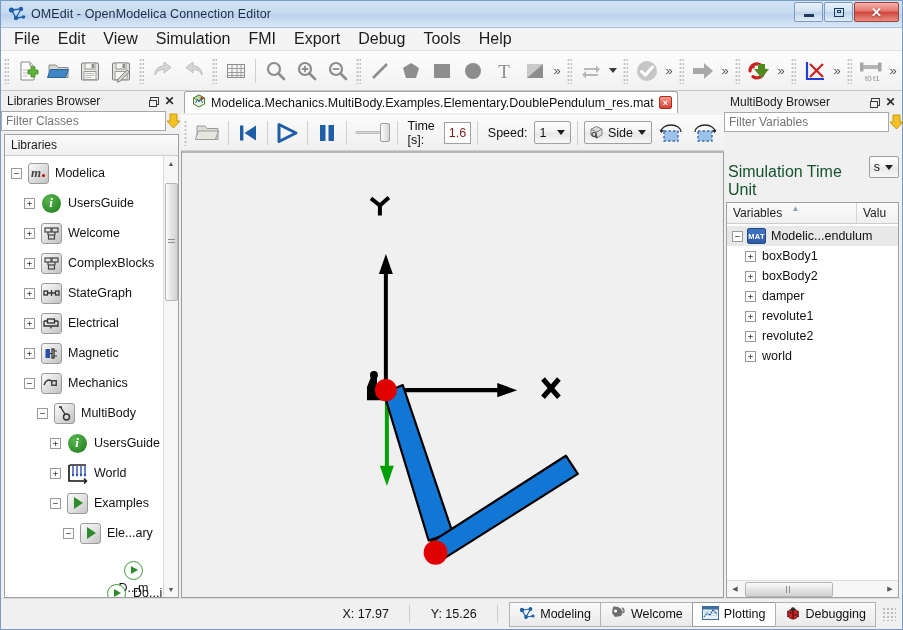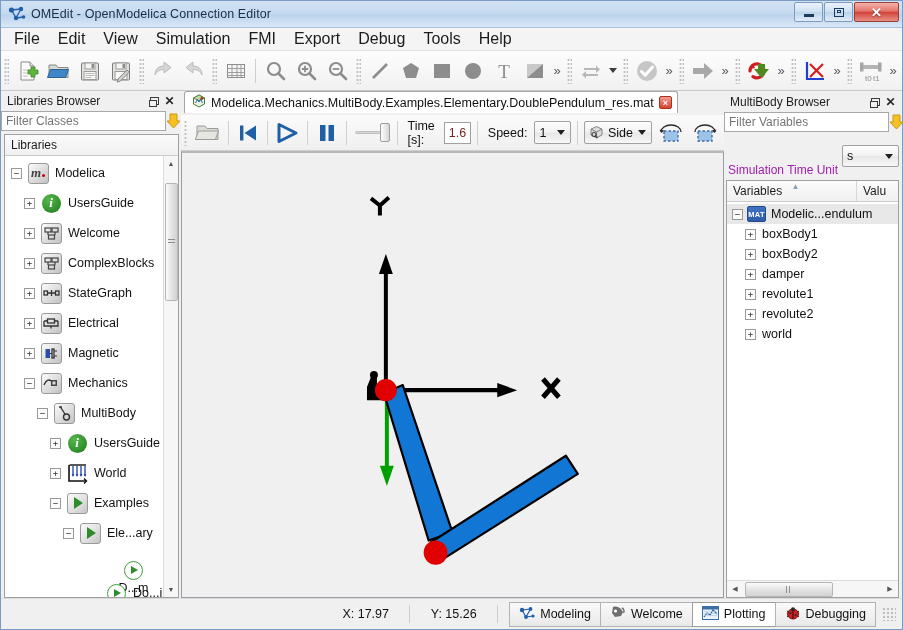--- a/index.html
+++ b/index.html
@@ -904,21 +904,21 @@
       <div class="filter-row">
         <input class="filter-input" placeholder="Filter Variables" style="">
         <span class="down-arrow-btn">
           <svg width="15" height="16" viewBox="0 0 15 16">
             <path d="M4 1 h7 v7 h3 l-6.5 7 -6.5 -7 h3 z" fill="#f5c021" stroke="#c89a10" stroke-width="1"></path>
           </svg>
         </span>
       </div>
 
       <div style="display:flex;align-items:center;gap:4px;padding:0 3px 3px 4px;">
-        <span style="font-size:12px;color:#a21caf;margin-top:28px;">Simulation Time Unit</span>
+        <span style="font-size:16px;color:#14532d;margin-top:28px;">Simulation Time Unit</span>
         <div class="combo" style="flex:1 1 auto;height:22px;">
           <span>s</span>
           <span class="arrow">
               <span class="caret-dn"></span>
             </span>
         </div>
       </div>
 
       <div class="panel-frame" style="margin:0 3px 0 2px;">
         <div class="col-head">

